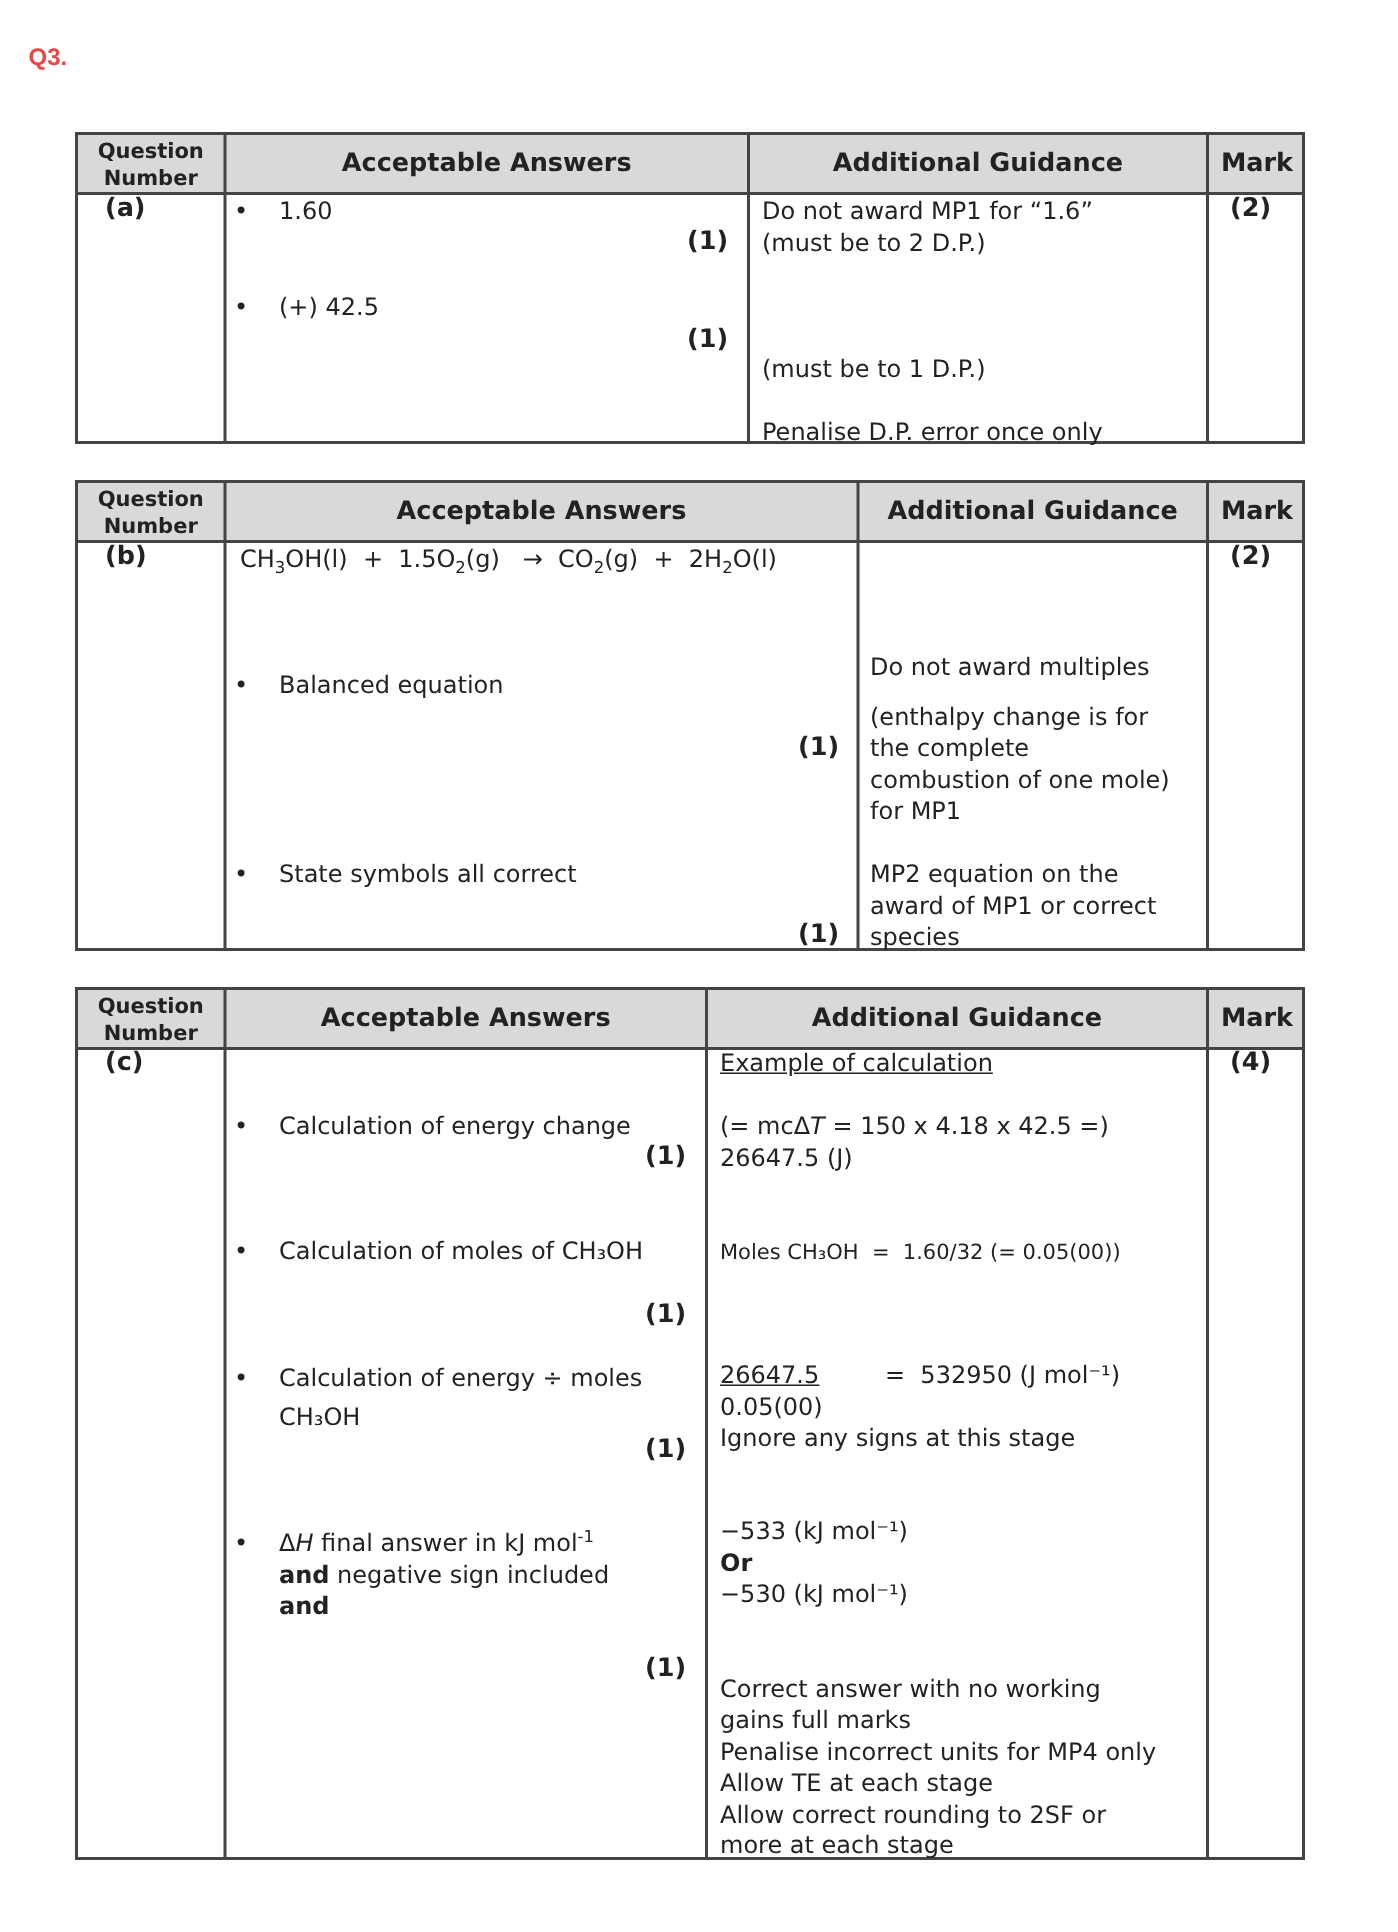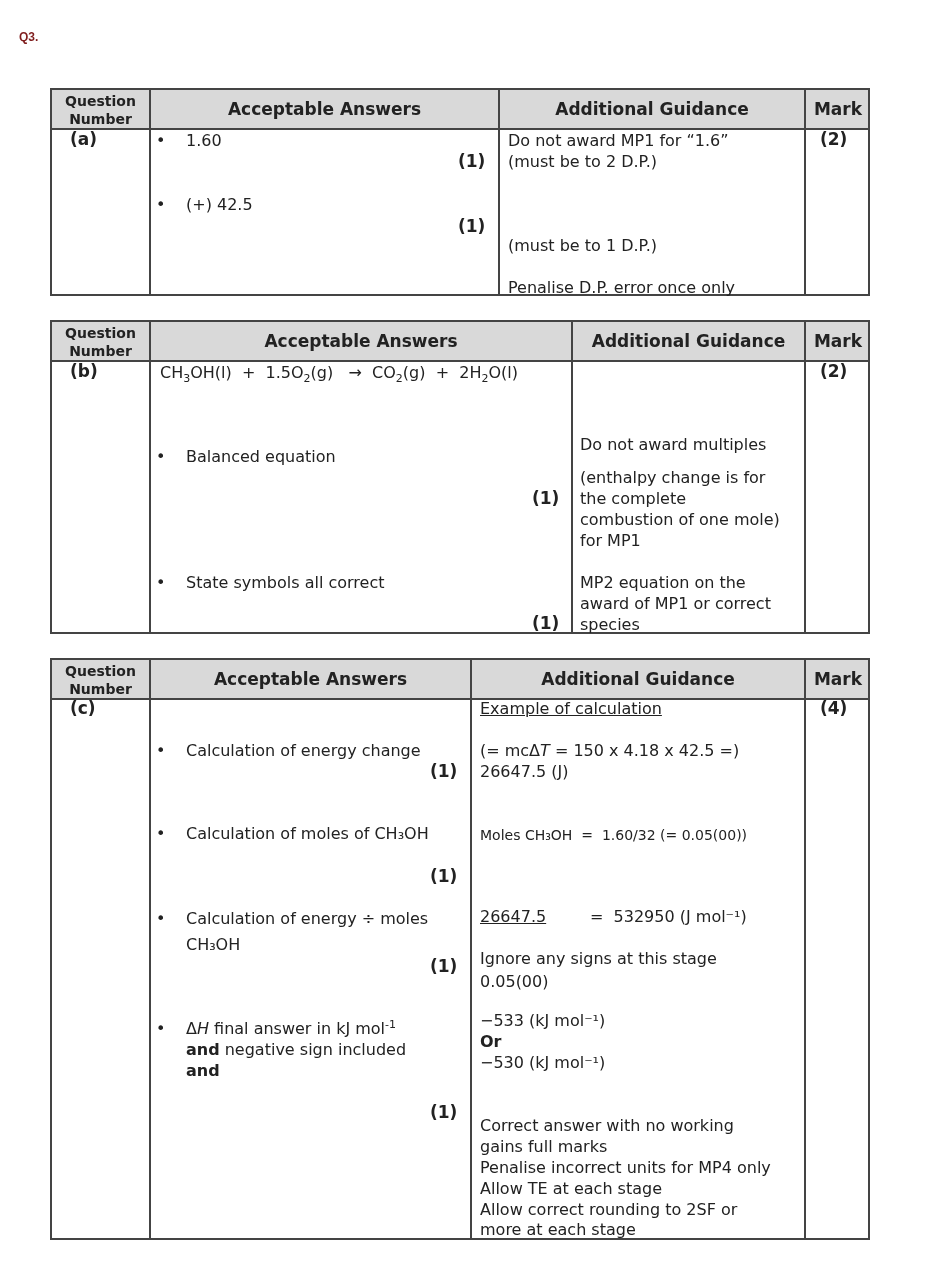--- a/index.html
+++ b/index.html
@@ -1,17 +1,17 @@
 <!DOCTYPE html>
 <html><head>
 <meta charset="utf-8">
 <style>
   html,body{margin:0;padding:0;background:#fff;}
   body{width:932px;height:1288px;position:relative;font-family:"DejaVu Sans",sans-serif;color:#222;overflow:hidden;}
-  .q-title{position:absolute;left:19px;top:30px;font-family:"Liberation Sans",sans-serif;font-weight:bold;font-size:12px;color:#7f1d1d;}
+  .q-title{position:absolute;left:19px;top:30px;font-family:"Liberation Sans",sans-serif;font-weight:bold;font-size:16px;color:#ef4444;}
   .tbl{position:absolute;border:2px solid #444;box-sizing:border-box;}
   .hdr{position:absolute;left:0;top:0;right:0;background:#d9d9d9;border-bottom:2px solid #444;box-sizing:border-box;}
   .vline{position:absolute;top:0;bottom:0;width:2px;background:#444;}
   .t{position:absolute;font-size:16px;line-height:21px;white-space:nowrap;}
   .th{font-weight:bold;font-size:17px;text-align:center;}
   .qn{font-weight:bold;font-size:14px;line-height:18px;text-align:center;}
   .b{font-weight:bold;}
   .bullet{position:absolute;font-size:16px;line-height:21px;}
   .mk{font-weight:bold;font-size:17px;}
   .u{text-decoration:underline;}
@@ -138,21 +138,21 @@
   <div class="t mk" style="left:378px;top:442px;">(1)</div>
 
   <div class="t u" style="left:428px;top:38px;">Example of calculation</div>
   <div class="t" style="left:428px;top:80px;">
     <span>(= mcΔ</span><i>T</i><span> = 150 x 4.18 x 42.5 =)</span>
   </div>
   <div class="t" style="left:428px;top:101px;">26647.5 (J)</div>
   <div class="t small" style="left:428px;top:165px;white-space:pre;">Moles CH₃OH  =  1.60/32 (= 0.05(00))</div>
   <div class="t u" style="left:428px;top:246px;">26647.5</div>
   <div class="t" style="left:538px;top:246px;white-space:pre;">=  532950 (J mol⁻¹)</div>
-  <div class="t" style="left:428px;top:267px;margin-top:44px;">0.05(00)</div>
+  <div class="t" style="left:428px;top:267px;">0.05(00)</div>
   <div class="t" style="left:428px;top:288px;">Ignore any signs at this stage</div>
   <div class="t" style="left:428px;top:350px;">−533 (kJ mol⁻¹)</div>
   <div class="t b" style="left:428px;top:371px;">Or</div>
   <div class="t" style="left:428px;top:392px;">−530 (kJ mol⁻¹)</div>
   <div class="t" style="left:428px;top:455px;">Correct answer with no working</div>
   <div class="t" style="left:428px;top:476px;">gains full marks</div>
   <div class="t" style="left:428px;top:497px;">Penalise incorrect units for MP4 only</div>
   <div class="t" style="left:428px;top:518px;">Allow TE at each stage</div>
   <div class="t" style="left:428px;top:539px;">Allow correct rounding to 2SF or</div>
   <div class="t" style="left:428px;top:559px;">more at each stage</div>

